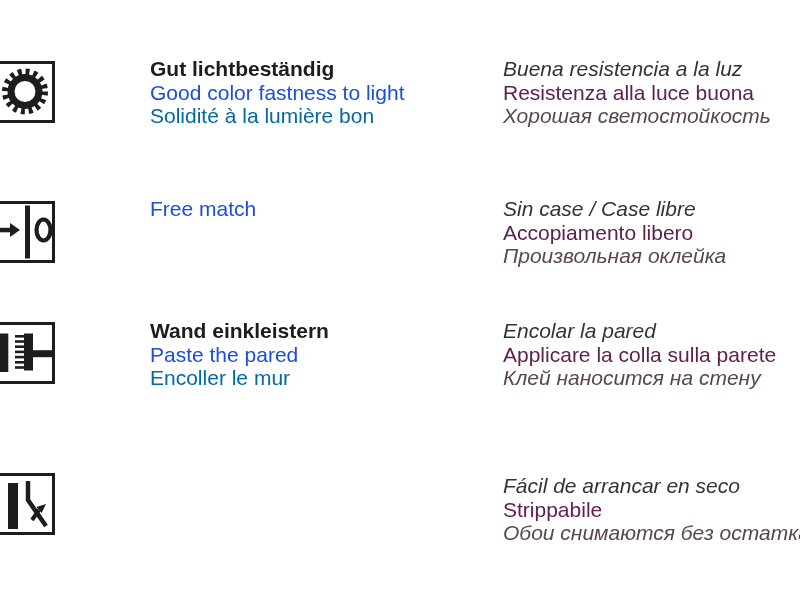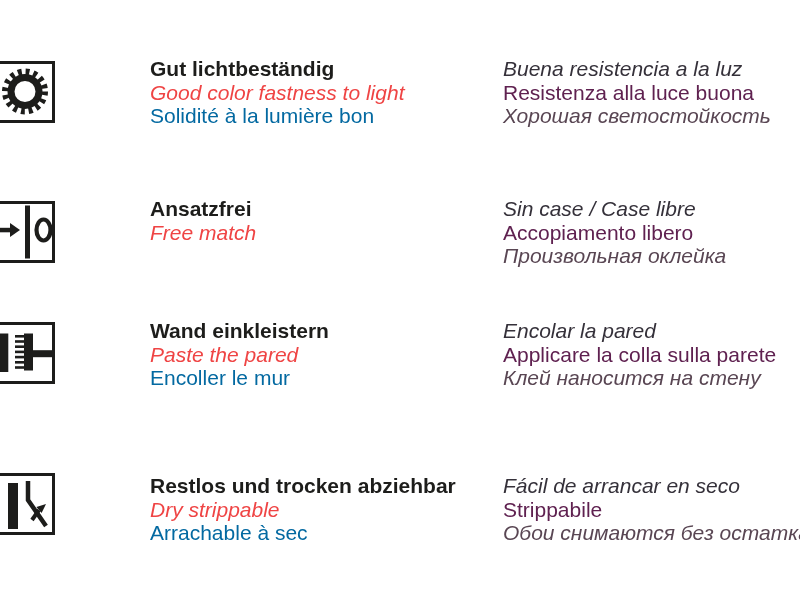--- a/index.html
+++ b/index.html
@@ -12,21 +12,21 @@
   .iconbox{
     position:absolute;left:-9px;width:64px;height:62px;
     border:3px solid #1d1d1b;background:#fff;box-sizing:border-box;
   }
   .iconbox svg{display:block;width:58px;height:56px;}
   .col{position:absolute;top:0;}
   .col.left{left:150px;width:352px;}
   .col.right{left:503px;width:300px;}
   .line{font-size:21px;line-height:23.5px;white-space:nowrap;}
   .de{font-weight:bold;color:#1d1d1b;}
-  .en{font-style:italic;color:#ef4444;}
+  .en{color:#1d4ed8;}
   .fr{color:#0369a1;}
   .es{font-style:italic;color:#35313a;}
   .it{color:#5f2150;}
   .ru{font-style:italic;color:#594653;}
 </style>
 </head>
 <body>
 
 <div class="row" style="top:57px">
   <div class="iconbox" style="top:4px">
@@ -50,21 +50,20 @@
 <div class="row" style="top:197px">
   <div class="iconbox" style="top:4px">
     <svg viewBox="0 0 58 56">
       <rect x="0" y="23.8" width="17" height="4.5" fill="#1d1d1b"></rect>
       <polygon points="16,19 16,33 26,26" fill="#1d1d1b"></polygon>
       <rect x="31" y="1.5" width="5" height="53" fill="#1d1d1b"></rect>
       <ellipse cx="49.5" cy="26" rx="7" ry="10.5" fill="none" stroke="#1d1d1b" stroke-width="4.2"></ellipse>
     </svg>
   </div>
   <div class="col left">
-    <div class="line de">Ansatzfrei</div>
     <div class="line en">Free match</div>
   </div>
   <div class="col right">
     <div class="line es">Sin case / Case libre</div>
     <div class="line it">Accopiamento libero</div>
     <div class="line ru">Произвольная оклейка</div>
   </div>
 </div>
 
 <div class="row" style="top:319px">
@@ -98,23 +97,18 @@
 
 <div class="row" style="top:474px">
   <div class="iconbox" style="top:-1px">
     <svg viewBox="0 0 58 56">
       <rect x="14" y="7" width="10" height="46" fill="#1d1d1b"></rect>
       <path d="M34 5 L34 24 L52 50" fill="none" stroke="#1d1d1b" stroke-width="4.5"></path>
       <line x1="38" y1="44" x2="45" y2="34" stroke="#1d1d1b" stroke-width="4"></line>
       <polygon points="52,28 42.4,31 47.6,37" fill="#1d1d1b"></polygon>
     </svg>
   </div>
-  <div class="col left">
-    <div class="line de">Restlos und trocken abziehbar</div>
-    <div class="line en">Dry strippable</div>
-    <div class="line fr">Arrachable à sec</div>
-  </div>
   <div class="col right">
     <div class="line es">Fácil de arrancar en seco</div>
     <div class="line it">Strippabile</div>
     <div class="line ru">Обои снимаются без остатка</div>
   </div>
 </div>
 
 </body></html>

